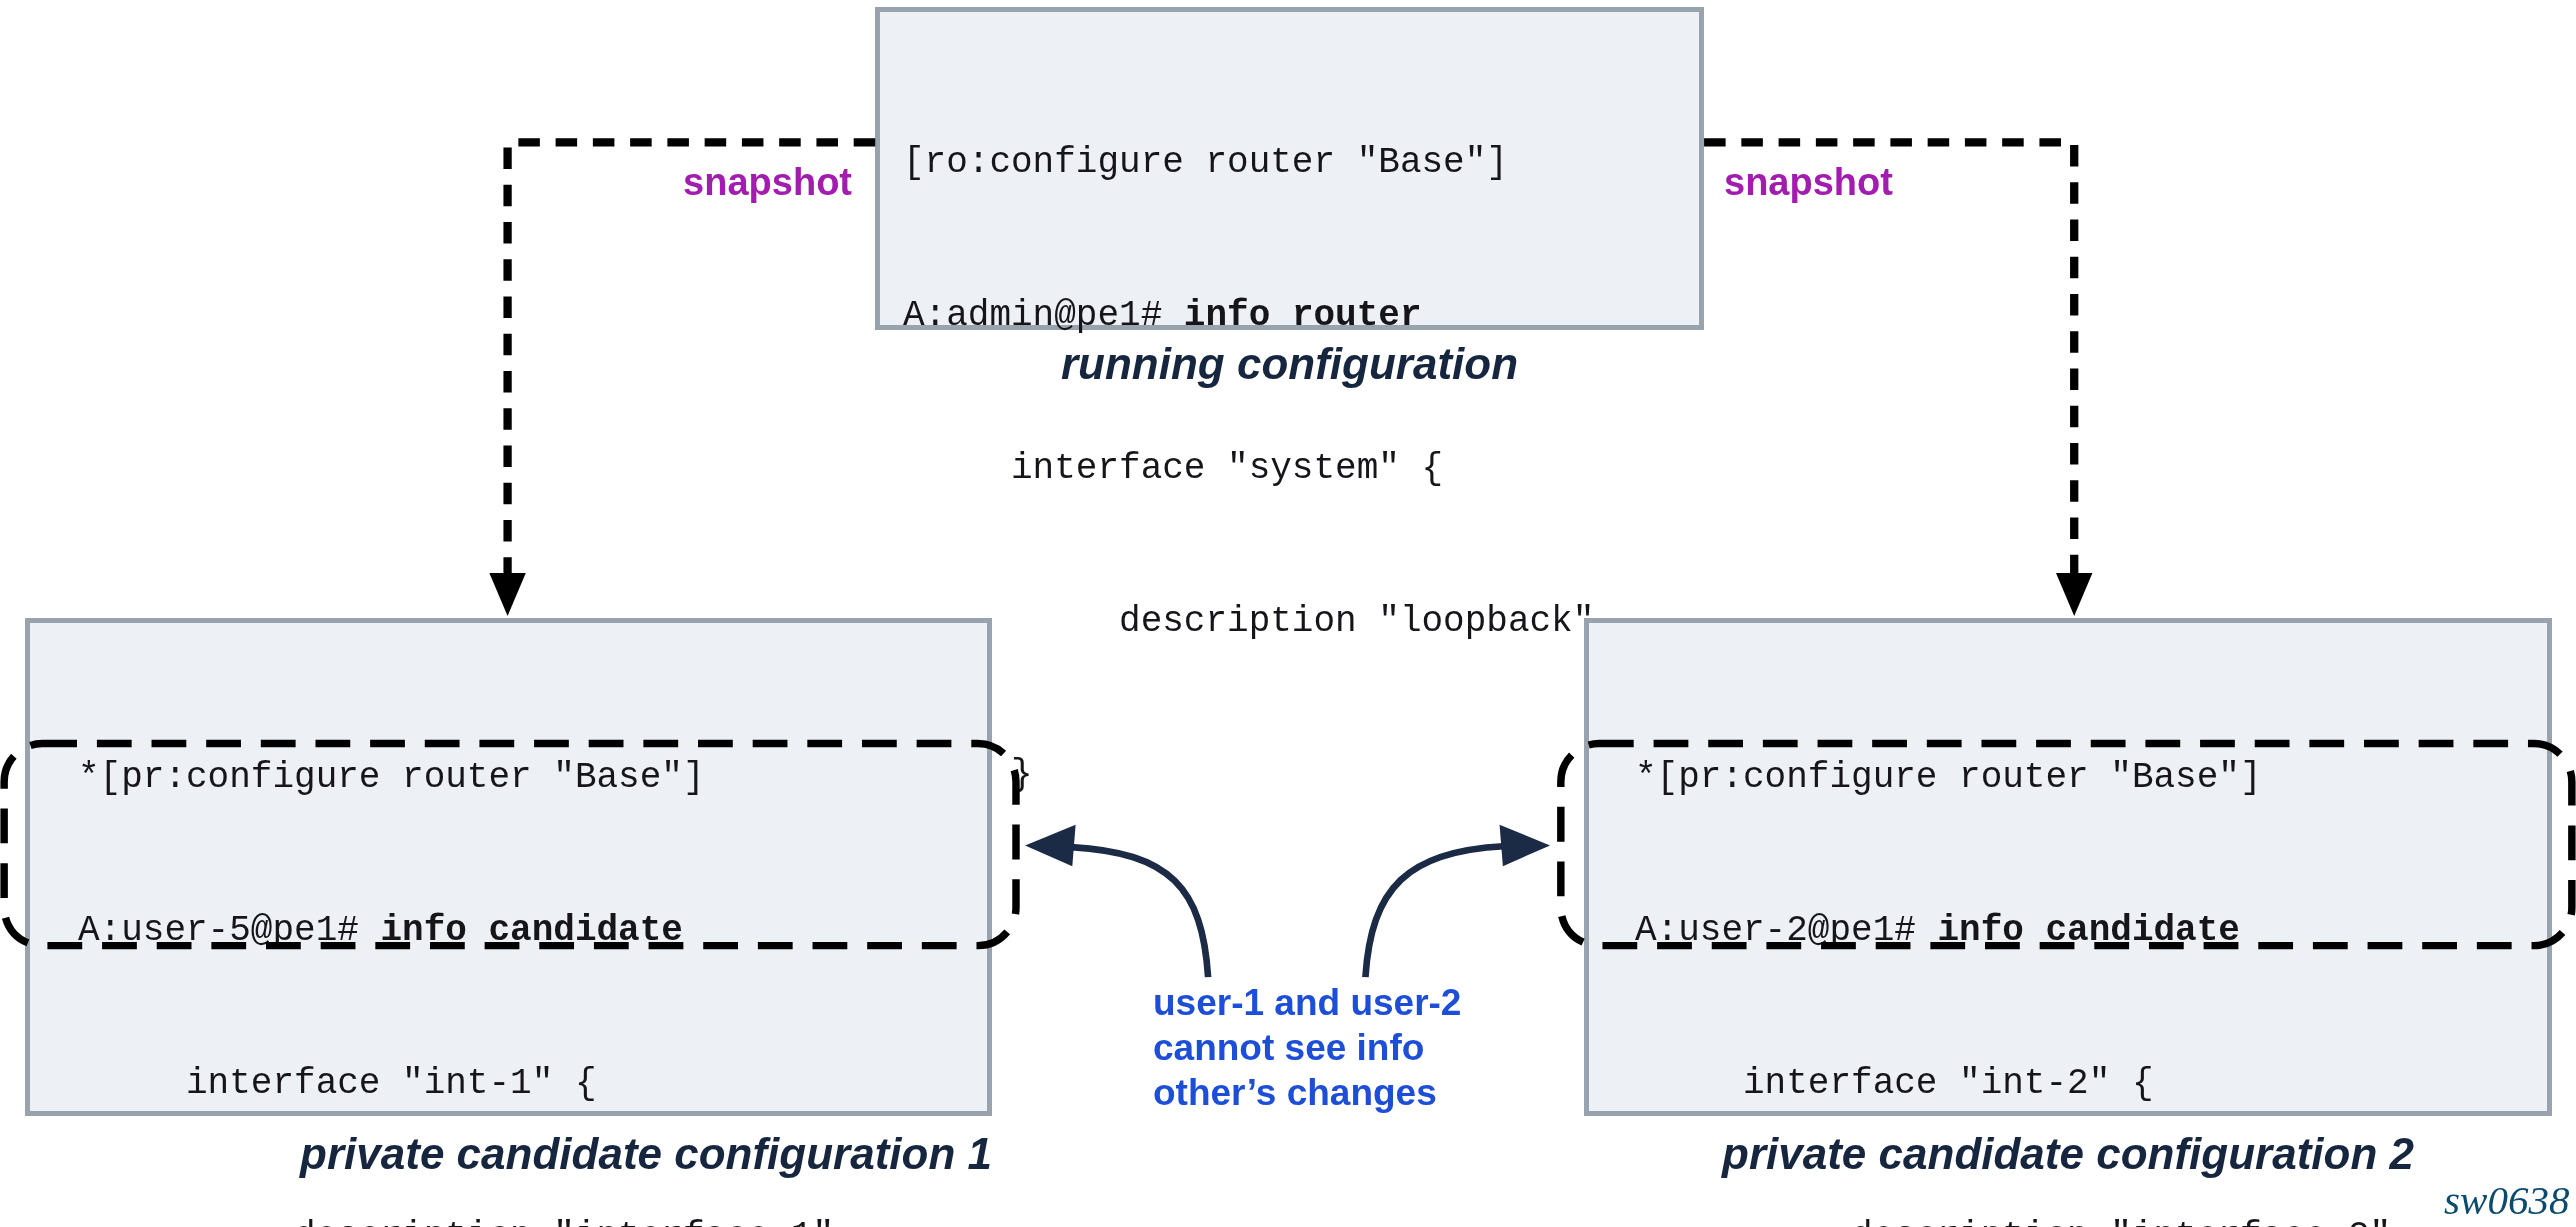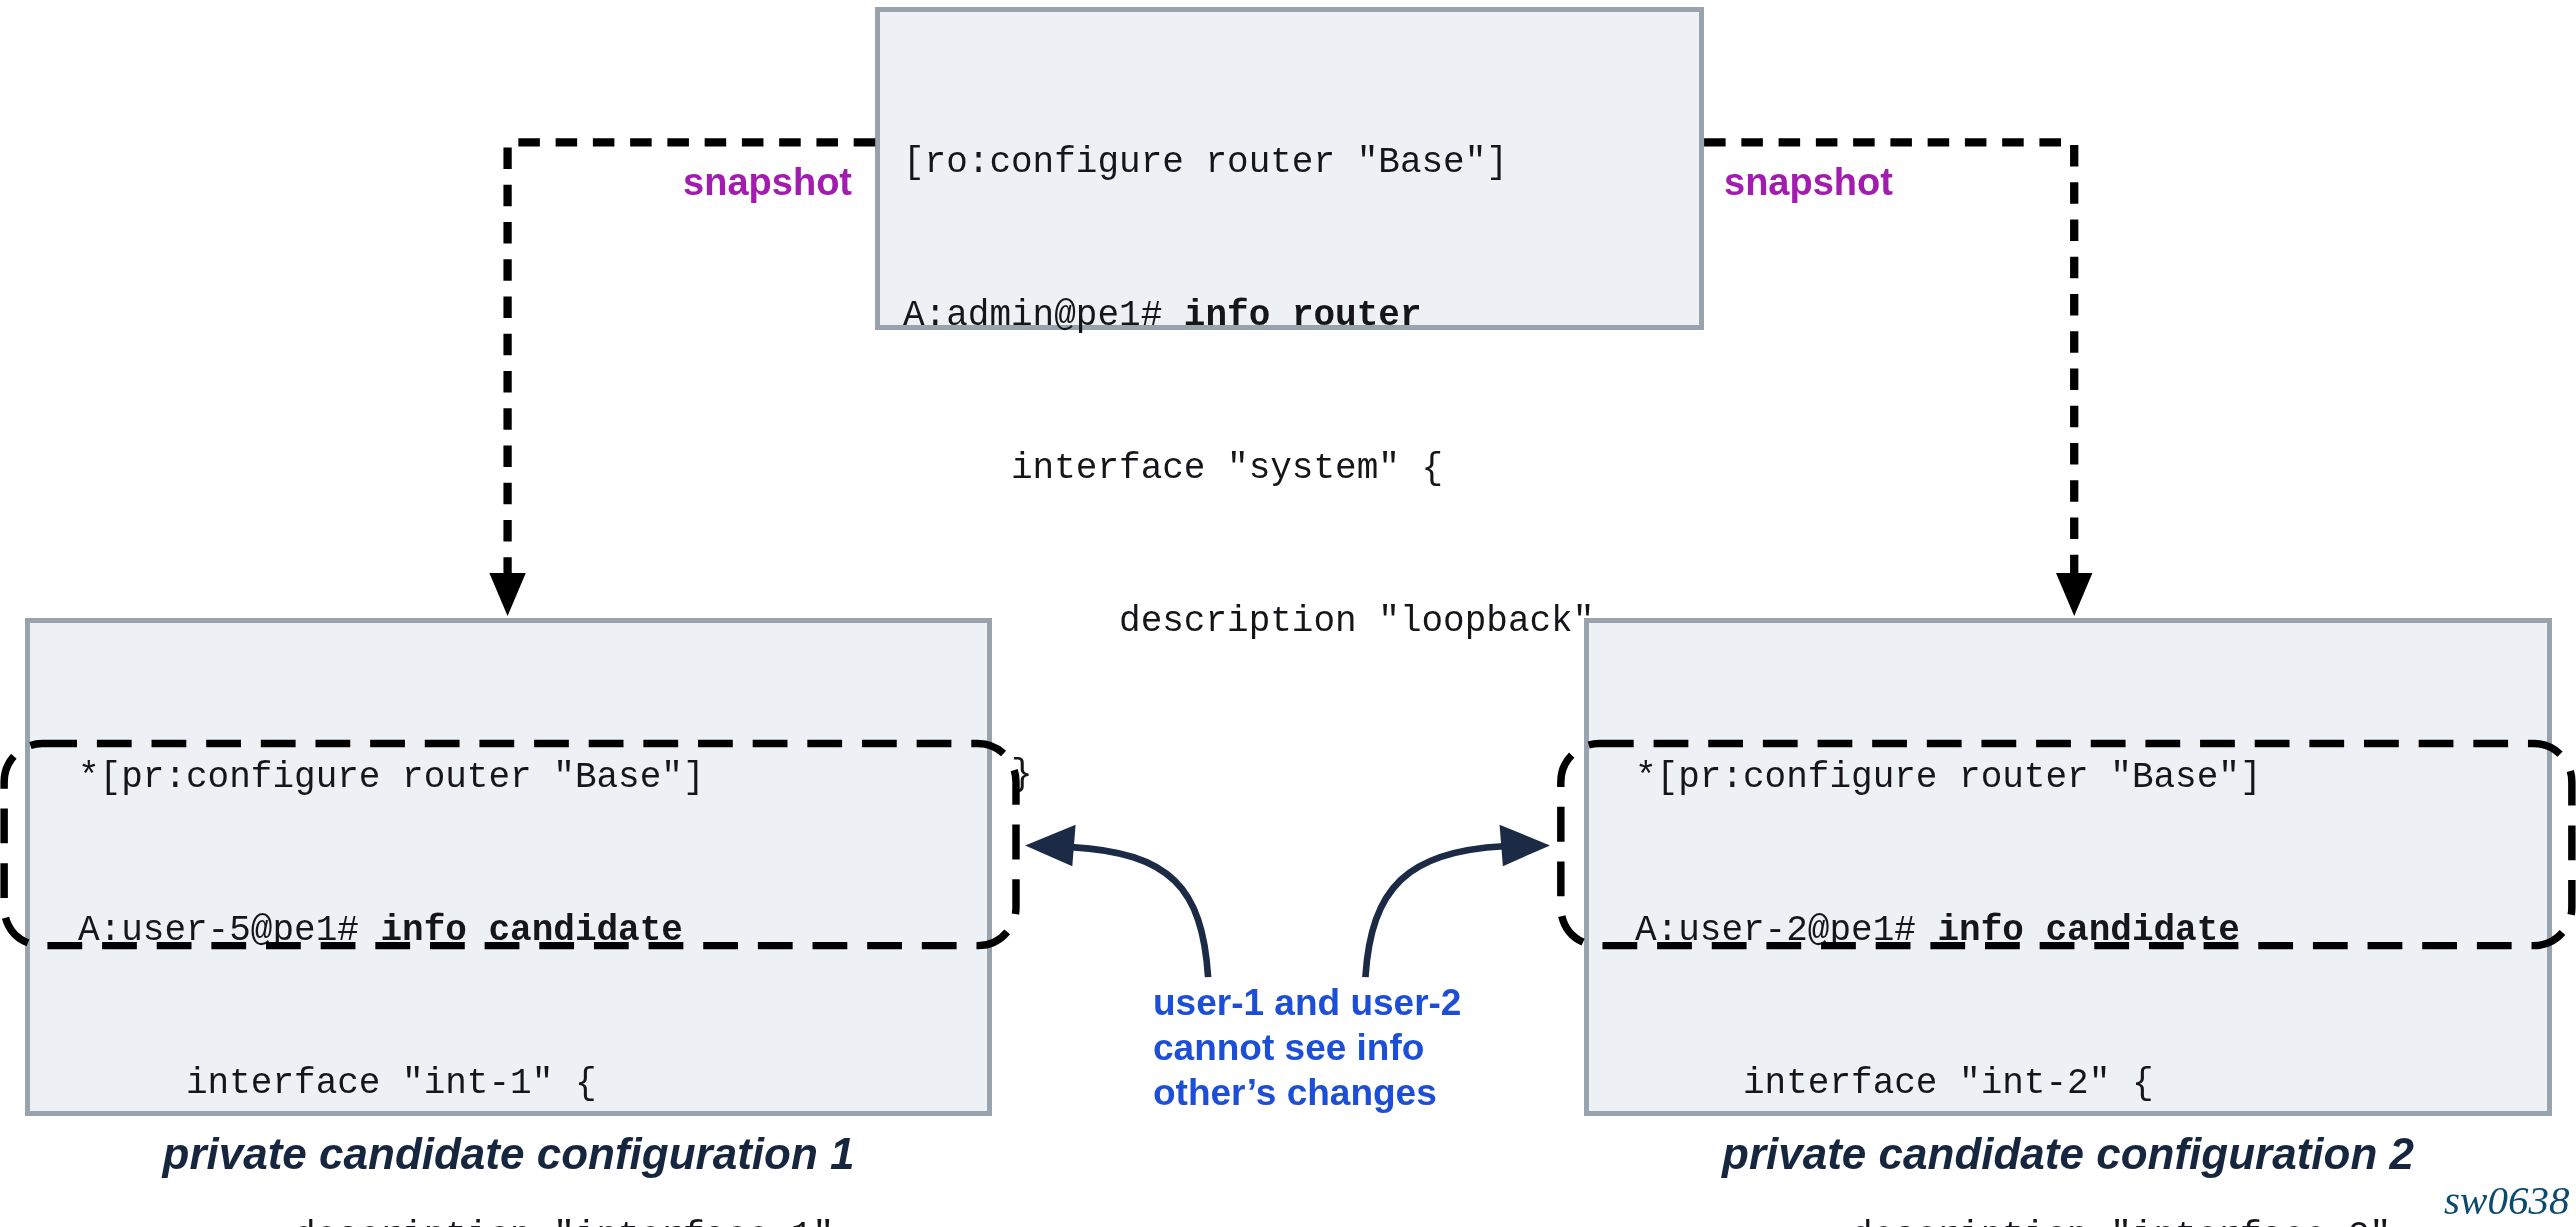--- a/index.html
+++ b/index.html
@@ -25,21 +25,21 @@
   }
   #box-running .code { padding:23px 0 0 23px; }
   #box-c1 .code      { padding:26.5px 0 0 48px; }
   #box-c2 .code      { padding:26.5px 0 0 46px; }
   .cmd { font-weight:bold; }
   .caption {
     position:absolute; z-index:2; text-align:center;
     font-style:italic; font-weight:700; font-size:44px; color:#17263F;
   }
   #caption-running { left:875px; top:339px;  width:829px; }
-  #caption-c1      { left:25px;   top:1129px; width:967px; }
+  #caption-c1      { left:25px;   top:1129px; width:967px;text-align:right; }
   #caption-c2      { left:1584px; top:1129px; width:968px;font-style:italic; }
   .snap-label {
     position:absolute; z-index:2; font-weight:700; font-size:38px; color:#a21caf;
   }
   #snap-left  { left:604px;  top:161px; width:248px; text-align:right; }
   #snap-right { left:1724px; top:161px; }
   #note {
     position:absolute; left:1153px; top:980px; z-index:2;
     font-weight:700; font-size:37px; line-height:45px; color:#1d4ed8;
   }
@@ -56,20 +56,21 @@
 
   <div class="box" id="box-running">
     <div class="code">
       <div class="line">[ro:configure router "Base"]</div>
       <div class="line"><span>A:admin@pe1# </span><span class="cmd">info router</span></div>
       <div class="line">     interface "system" {</div>
       <div class="line">          description "loopback"</div>
       <div class="line">     }</div>
     </div>
   </div>
+  <div class="caption" id="caption-running">running configuration</div>
 
   <div class="snap-label" id="snap-left">snapshot</div>
   <div class="snap-label" id="snap-right">snapshot</div>
 
   <div class="box" id="box-c1">
     <div class="code">
       <div class="line">*[pr:configure router "Base"]</div>
       <div class="line"><span>A:user-5@pe1# </span><span class="cmd">info candidate</span></div>
       <div class="line">     interface "int-1" {</div>
       <div class="line">          description "interface 1"</div>

